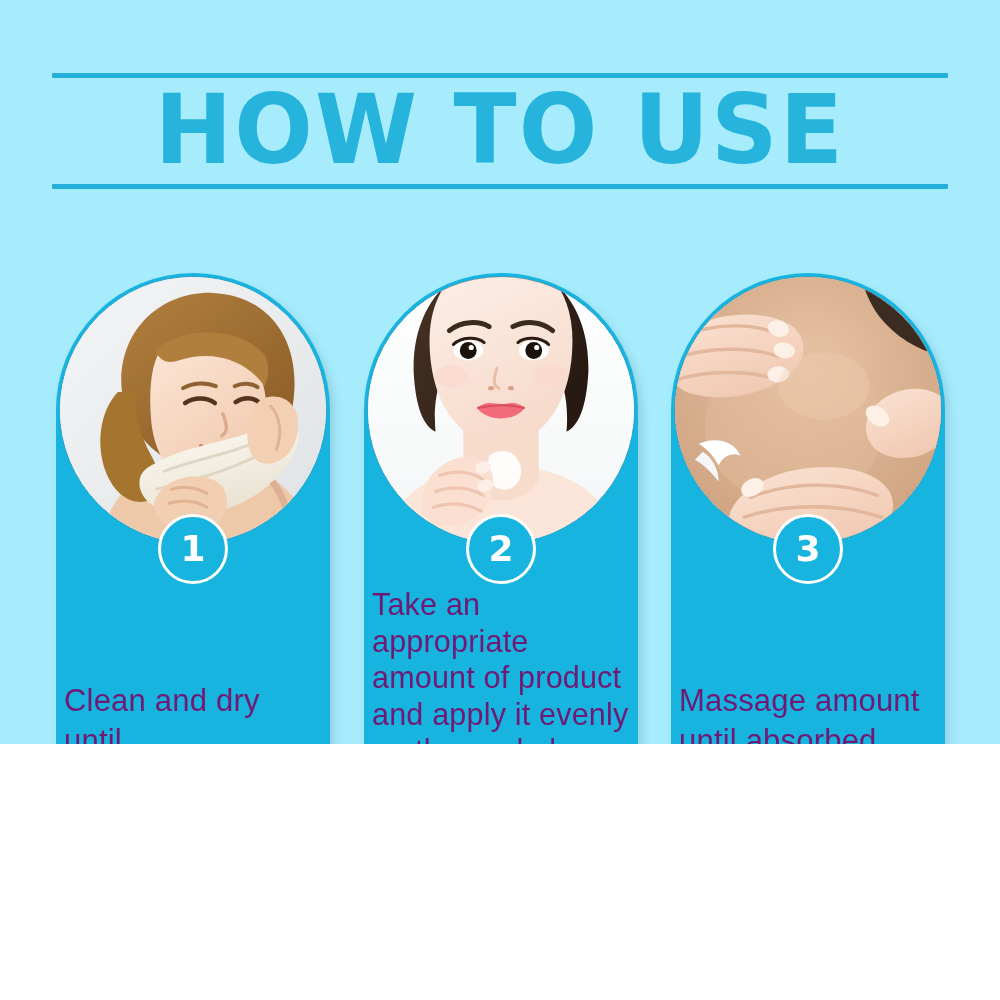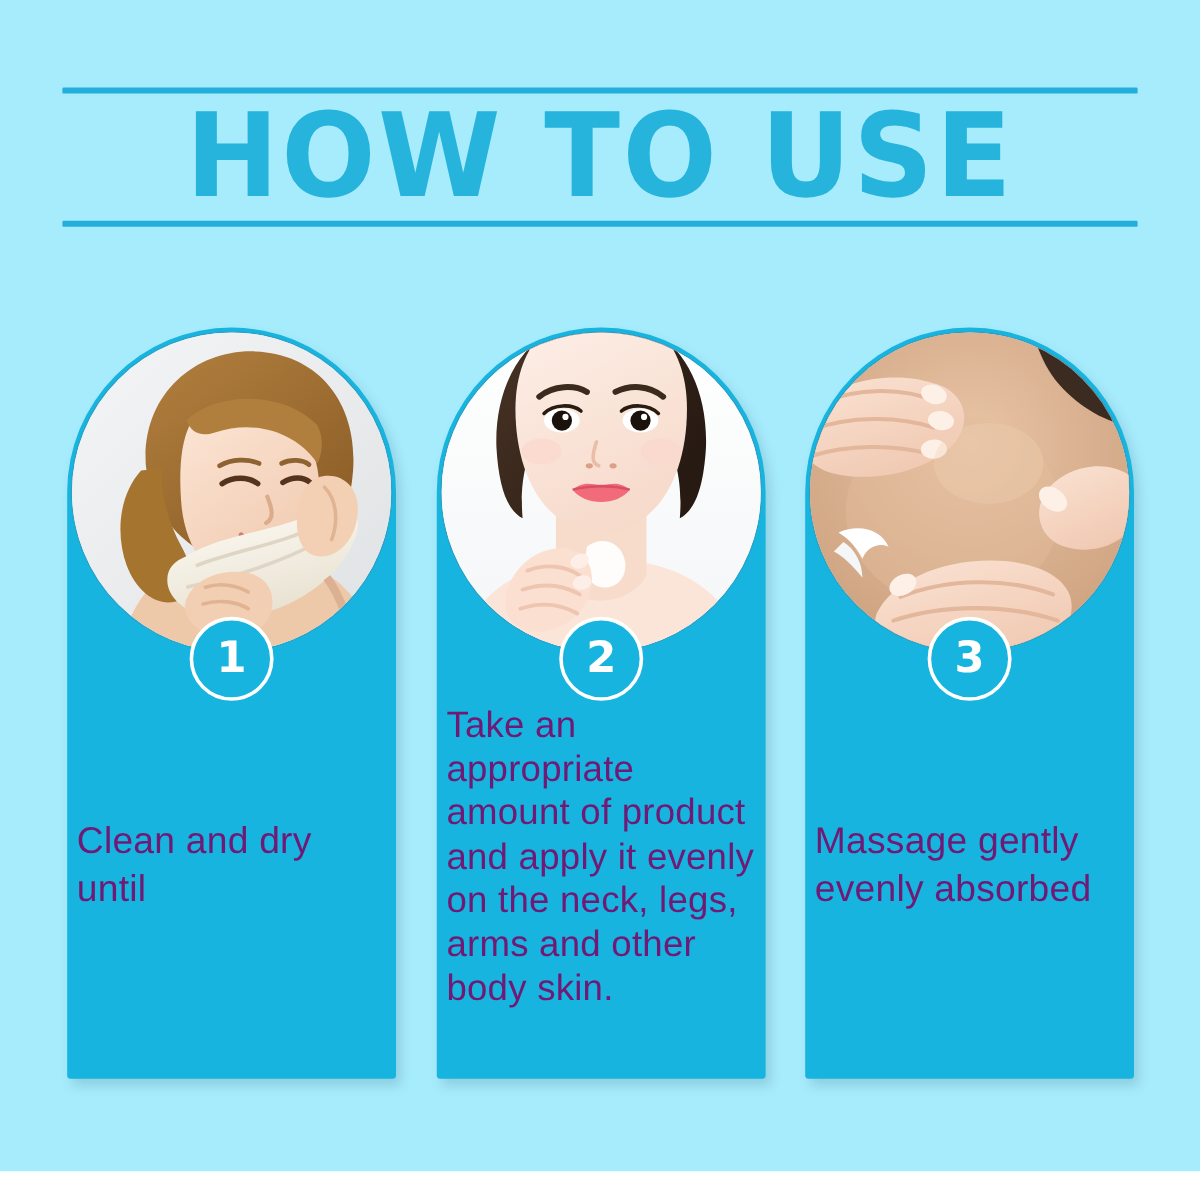--- a/index.html
+++ b/index.html
@@ -9,21 +9,21 @@
   }
   body {
     width: 1000px;
     height: 1000px;
     overflow: hidden;
     font-family: "DejaVu Sans", sans-serif;
   }
   #poster {
     position: relative;
     width: 1000px;
-    height: 976px;
+    height: 744px;
     background: #a7ecfc;
     overflow: hidden;
   }
 
   
   #header {
     position: absolute;
     left: 52px;
     top: 70px;
     width: 896px;
@@ -305,16 +305,16 @@
         <path d="M268 120 C 248 106 214 112 198 134 C 186 152 194 174 214 180 C 240 188 268 176 278 152 Z" fill="url(#hand3)"></path>
         <ellipse cx="204" cy="140" rx="13" ry="9" fill="#fdf0e7" transform="rotate(36 204 140)"></ellipse>
 
         <path d="M24 168 C 42 160 60 166 66 180 C 58 176 48 180 44 190 C 38 178 30 172 24 168 Z" fill="#ffffff"></path>
         <path d="M28 176 C 38 182 44 194 44 206 C 36 196 28 188 20 184 Z" fill="#f4f6f7"></path>
 
         <ellipse cx="150" cy="110" rx="46" ry="34" fill="#f0d2b4" opacity="0.35"></ellipse>
       </svg>
     </div>
     <div class="badge">3</div>
-    <div class="caption" id="caption-3">Massage gently evenly absorbed</div>
+    <div class="caption" id="caption-3">Massage amount until absorbed</div>
   </div>
 
 </div>
 
 </body></html>

